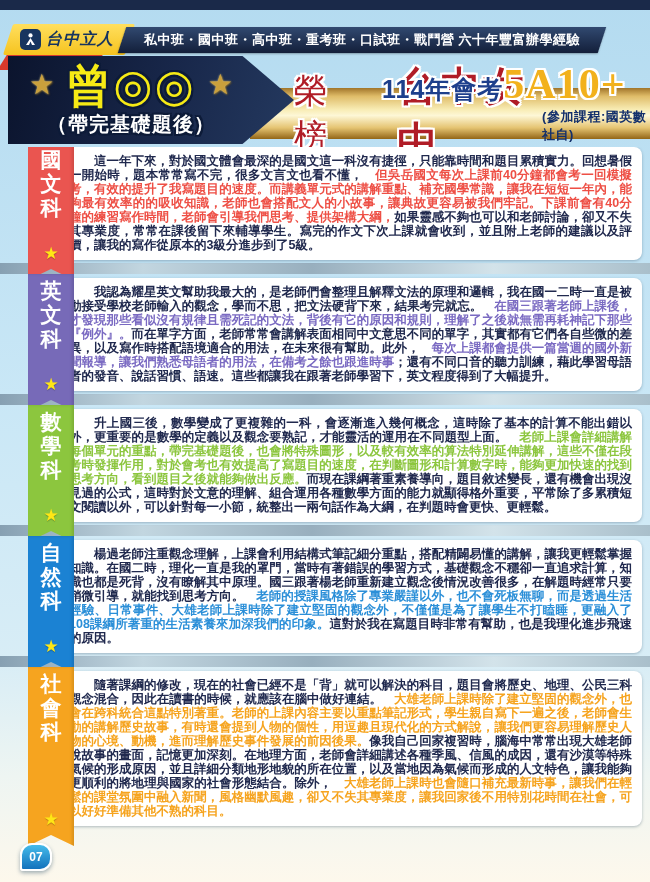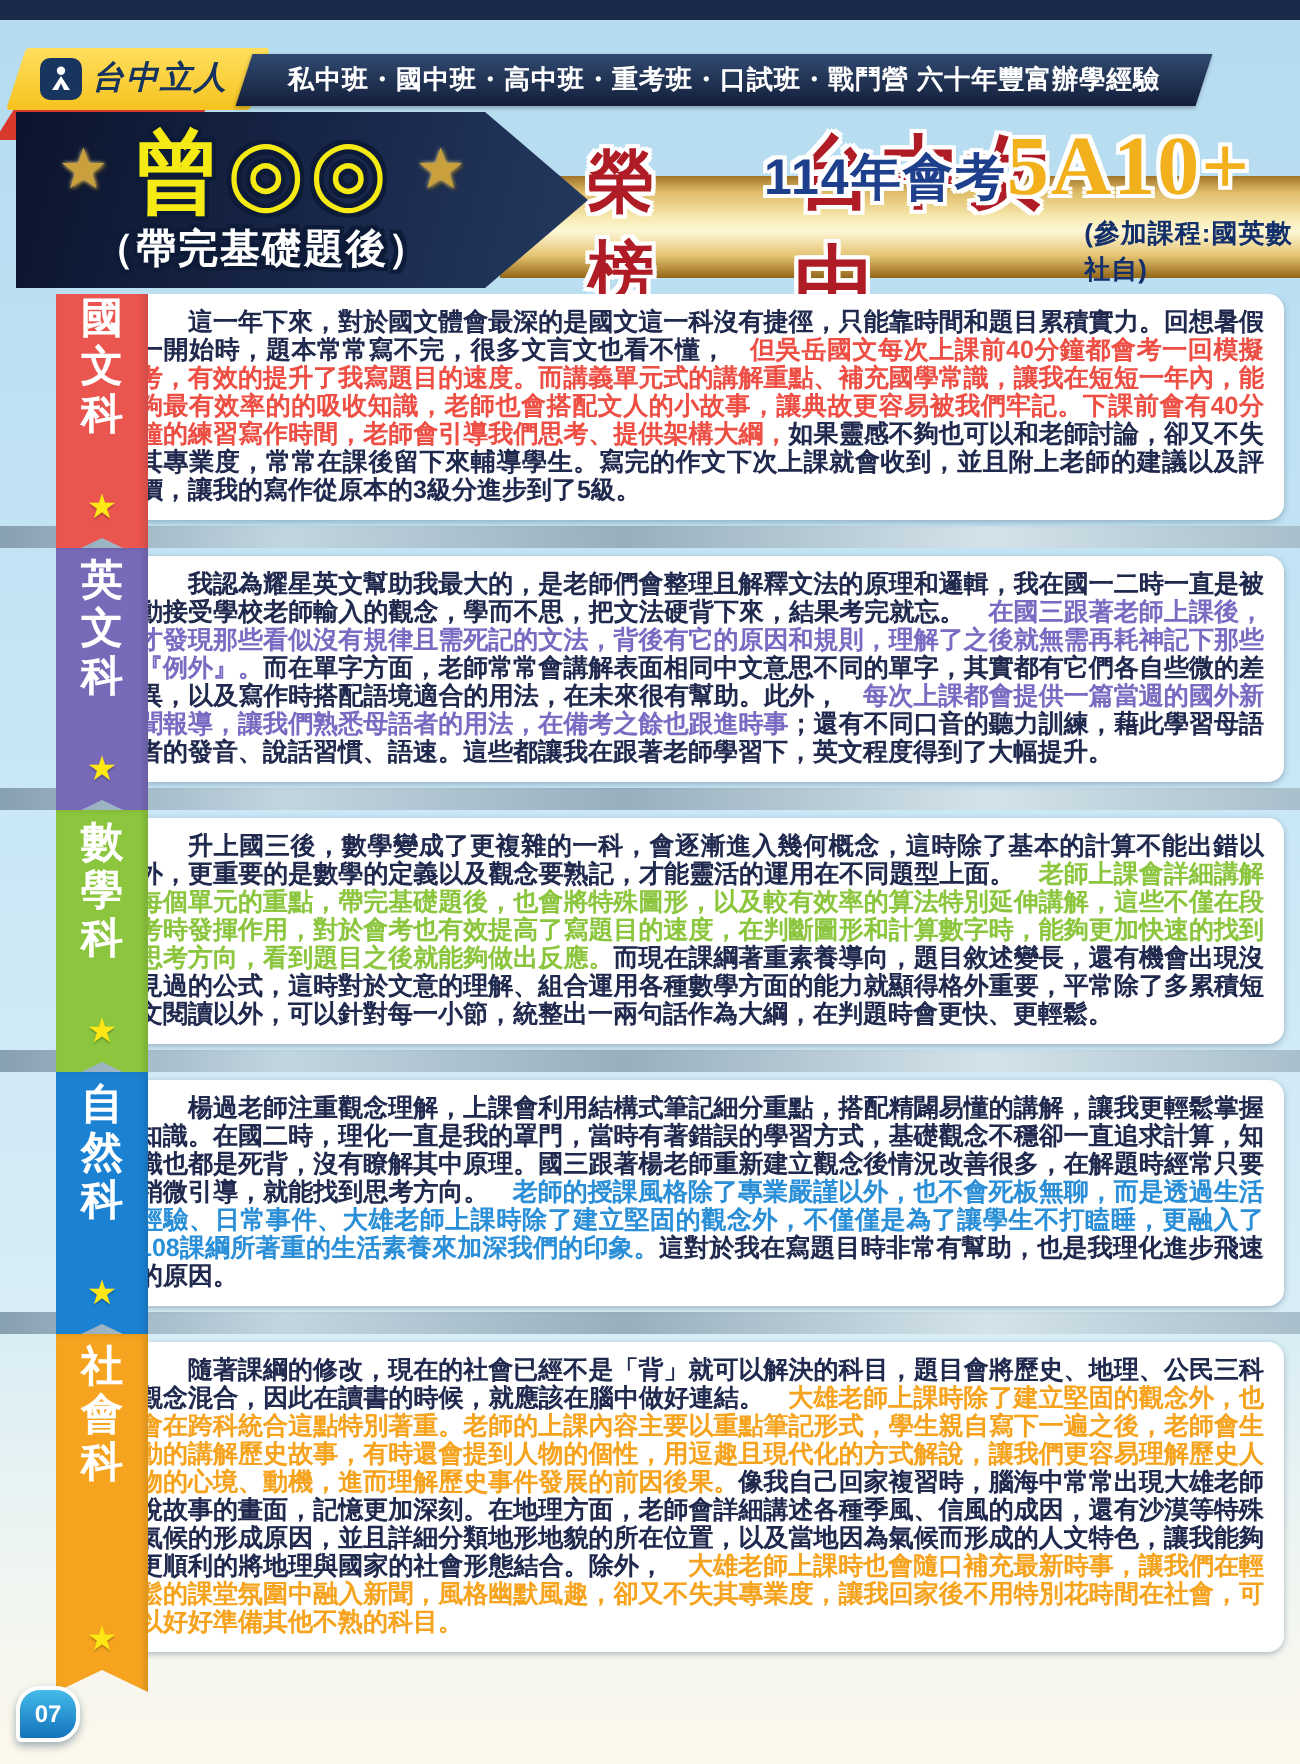--- a/index.html
+++ b/index.html
@@ -17,21 +17,21 @@
   .logo-icon svg{display:block;}
   .logo-text{font-size:16px;font-weight:900;font-style:italic;color:#16335f;letter-spacing:1px;white-space:nowrap;}
   .programs-tab{height:26px;margin-top:3px;margin-left:-8px;background:linear-gradient(180deg,#314970,#131f3a);
     transform:skewX(-18deg);display:flex;align-items:center;padding:0 22px;box-shadow:0 1px 2px rgba(0,0,0,.3);}
   .programs-text{transform:skewX(18deg);color:#fff;font-size:13px;font-weight:900;letter-spacing:.5px;white-space:nowrap;}
   
   .hero-accent{position:absolute;left:3px;top:52px;width:96px;height:18px;background:#d8392c;transform:skewX(-32deg);z-index:1;}
   .gold-band{position:absolute;left:250px;right:0;top:88px;height:51px;z-index:1;
     background:linear-gradient(180deg,#a1752a 0%,#dfbc68 16%,#f8ecb4 42%,#fdf7d6 54%,#e5c472 78%,#936617 100%);
     display:flex;align-items:center;justify-content:flex-start;padding-left:44px;gap:8px;}
-  .honor-prefix{font-size:33px;font-weight:700;color:#b01c26;letter-spacing:2px;
+  .honor-prefix{font-size:33px;font-weight:400;color:#b01c26;letter-spacing:2px;
     text-shadow:-2px -2px 0 #fff,2px -2px 0 #fff,-2px 2px 0 #fff,2px 2px 0 #fff,-2px 0 0 #fff,2px 0 0 #fff,0 -2px 0 #fff,0 2px 0 #fff;}
   .honor-school{font-size:40px;font-weight:900;color:#b01c26;letter-spacing:3px;
     text-shadow:-2px -2px 0 #fff,2px -2px 0 #fff,-2px 2px 0 #fff,2px 2px 0 #fff,-2px 0 0 #fff,2px 0 0 #fff,0 -2px 0 #fff,0 2px 0 #fff;margin-left:40px;}
   .honor-courses{font-size:13px;font-weight:900;color:#14306b;align-self:center;margin-top:24px;letter-spacing:.5px;}
   .exam-line{position:absolute;left:382px;top:60px;width:262px;display:flex;align-items:baseline;justify-content:flex-start;gap:0;z-index:2;}
   .exam-label{font-size:25px;font-weight:900;color:#1d3f8c;letter-spacing:1px;
     text-shadow:-2px -2px 0 #fff,2px -2px 0 #fff,-2px 2px 0 #fff,2px 2px 0 #fff,-2px 0 0 #fff,2px 0 0 #fff,0 -2px 0 #fff,0 2px 0 #fff;}
   .exam-score{font-size:42px;font-weight:700;font-family:"Liberation Serif","DejaVu Serif",serif;color:#f2b11c;letter-spacing:1px;
     text-shadow:-2px -2px 0 #fff,2px -2px 0 #fff,-2px 2px 0 #fff,2px 2px 0 #fff,-2px 0 0 #fff,2px 0 0 #fff,0 -2px 0 #fff,0 2px 0 #fff;}
   .name-banner{position:absolute;left:8px;top:56px;width:286px;height:88px;z-index:2;
@@ -53,21 +53,21 @@
   .para{margin:0;font-size:12.5px;line-height:14px;font-weight:700;color:#20294e;text-align:justify;text-indent:25px;}
   .seg.hl{color:var(--hl);margin-left:12px;}
   .ribbon{position:absolute;left:-27px;top:-4px;bottom:-20px;width:46px;background:var(--c);z-index:5;
     clip-path:polygon(0 0,100% 0,100% 100%,50% calc(100% - 11px),0 100%);
     display:flex;flex-direction:column;align-items:center;padding-top:5px;box-sizing:border-box;
     box-shadow:inset -2px 0 3px rgba(0,0,0,.12);}
   .fold{position:absolute;right:-8px;top:0;width:8px;height:9px;background:var(--fold);clip-path:polygon(0 0,100% 100%,0 100%);}
   .ribbon-char{color:#fff;font-size:21px;font-weight:900;line-height:24px;}
   .ribbon-star{color:#ffe715;font-size:17px;line-height:1;margin-top:auto;margin-bottom:18px;text-shadow:0 1px 1px rgba(0,0,0,.25);}
   
-  .page-badge{position:absolute;left:8px;top:843px;width:28px;height:24px;z-index:8;
+  .page-badge{position:absolute;left:20px;top:843px;width:28px;height:24px;z-index:8;
     background:linear-gradient(180deg,#45bbea,#1372bc);border:2px solid #fff;border-radius:12px 12px 12px 3px;
     color:#fff;font-weight:900;font-size:12px;display:flex;align-items:center;justify-content:center;
     box-shadow:0 2px 4px rgba(20,60,90,.4);}
 </style>
 </head>
 <body>
 
 <div class="page">
   <div class="top-bar"></div>
 

